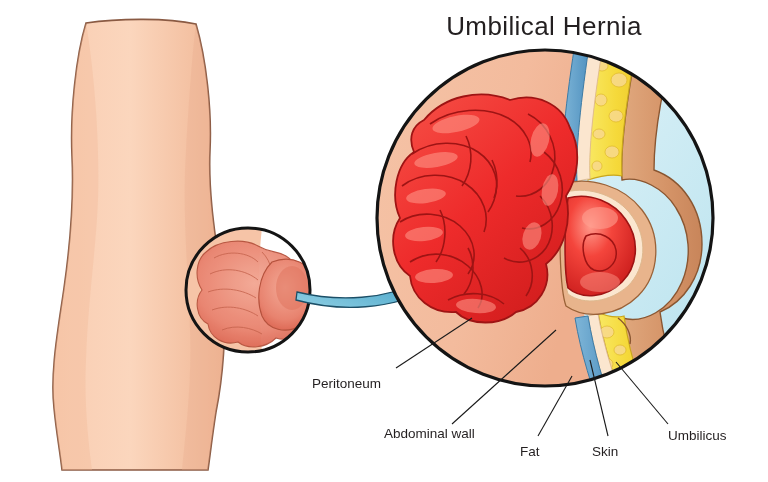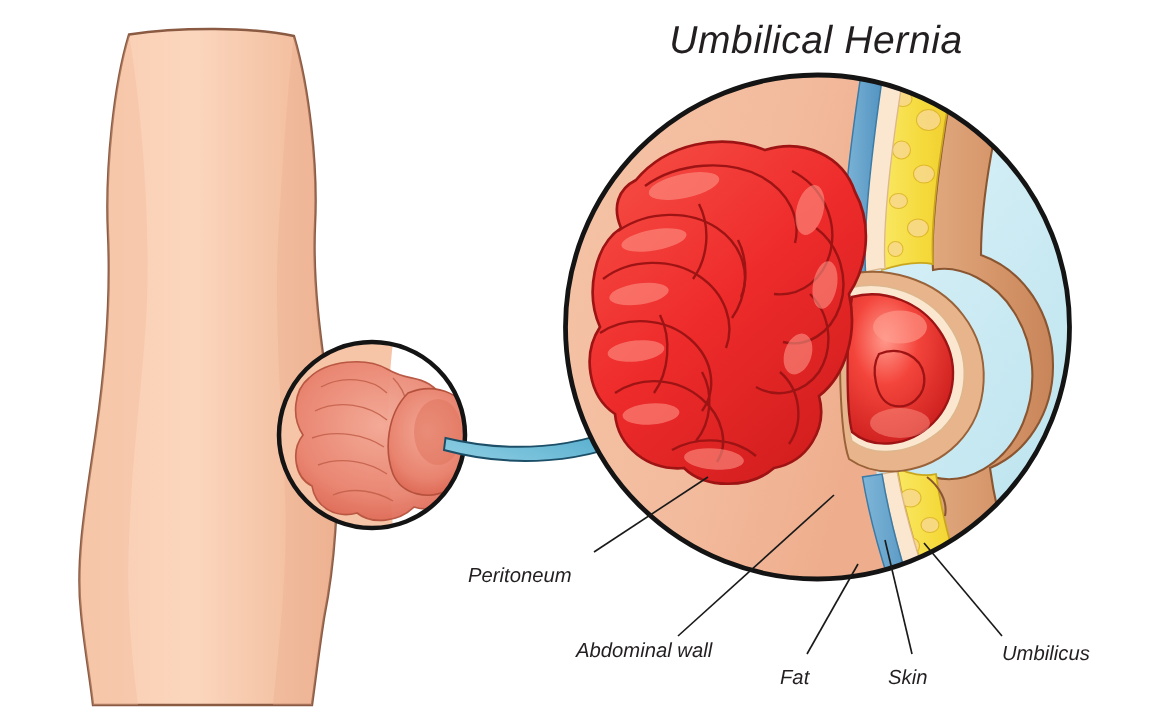--- a/index.html
+++ b/index.html
@@ -3,21 +3,21 @@
 <meta charset="utf-8">
 <style>
   html,body{margin:0;padding:0;}
   body{
     width:768px;height:482px;
     background:#ffffff;
     font-family:"Liberation Sans", sans-serif;
     overflow:hidden;
     position:relative;
   }
-  #stage{position:absolute;inset:0;width:768px;height:478px;font-style:italic;}
+  #stage{position:absolute;inset:0;width:768px;height:478px;}
   #stage svg{display:block;width:768px;height:482px;}
 
   .diagram-title{
     font-family:"Liberation Sans", sans-serif;
     font-size:26px;
     font-weight:400;
     fill:#231f20;
     letter-spacing:0.4px;
   }
   .callout-label{

